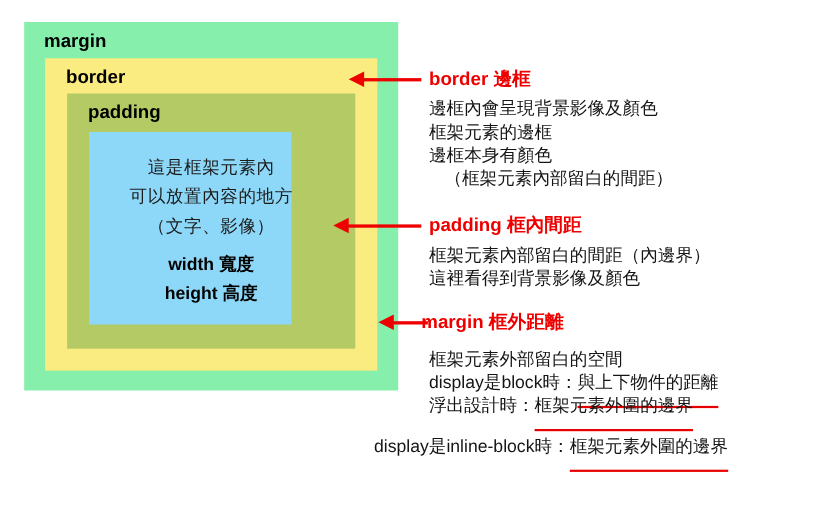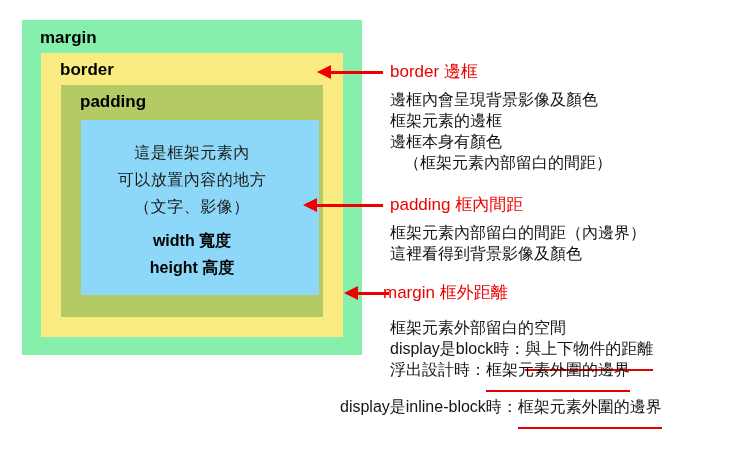--- a/index.html
+++ b/index.html
@@ -22,21 +22,21 @@
     left: 19px; top: 33px; width: 302px; height: 284px;
     background: #fbec81;
   }
   .box-padding {
     position: absolute;
     left: 20px; top: 32px; width: 262px; height: 232px;
     background: #b4ca65;
   }
   .box-content {
     position: absolute;
-    left: 20px; top: 35px; width: 238px; height: 175px;
+    left: 20px; top: 35px; width: 184px; height: 175px;
     background: #8dd8f8;
   }
 
   .layer-label {
     font-size: 17px;
     font-weight: bold;
     color: #000000;
     line-height: 1;
     white-space: nowrap;
   }
@@ -79,21 +79,21 @@
   #arrow-border .shaft  { left: 12px; }
   #arrow-padding { left: 303px; top: 198px; width: 80px; }
   #arrow-padding .shaft { left: 12px; }
   #arrow-margin  { left: 344px; top: 286px; width: 45px; }
   #arrow-margin .shaft  { left: 12px; }
 
   
   .heading {
     position: absolute;
     font-size: 17px;
-    font-weight: normal;
+    font-weight: bold;
     color: #ee0000;
     white-space: nowrap;
     line-height: 1;
   }
   .body {
     position: absolute;
     font-size: 16px;
     color: #141414;
     line-height: 21px;
     white-space: nowrap;

